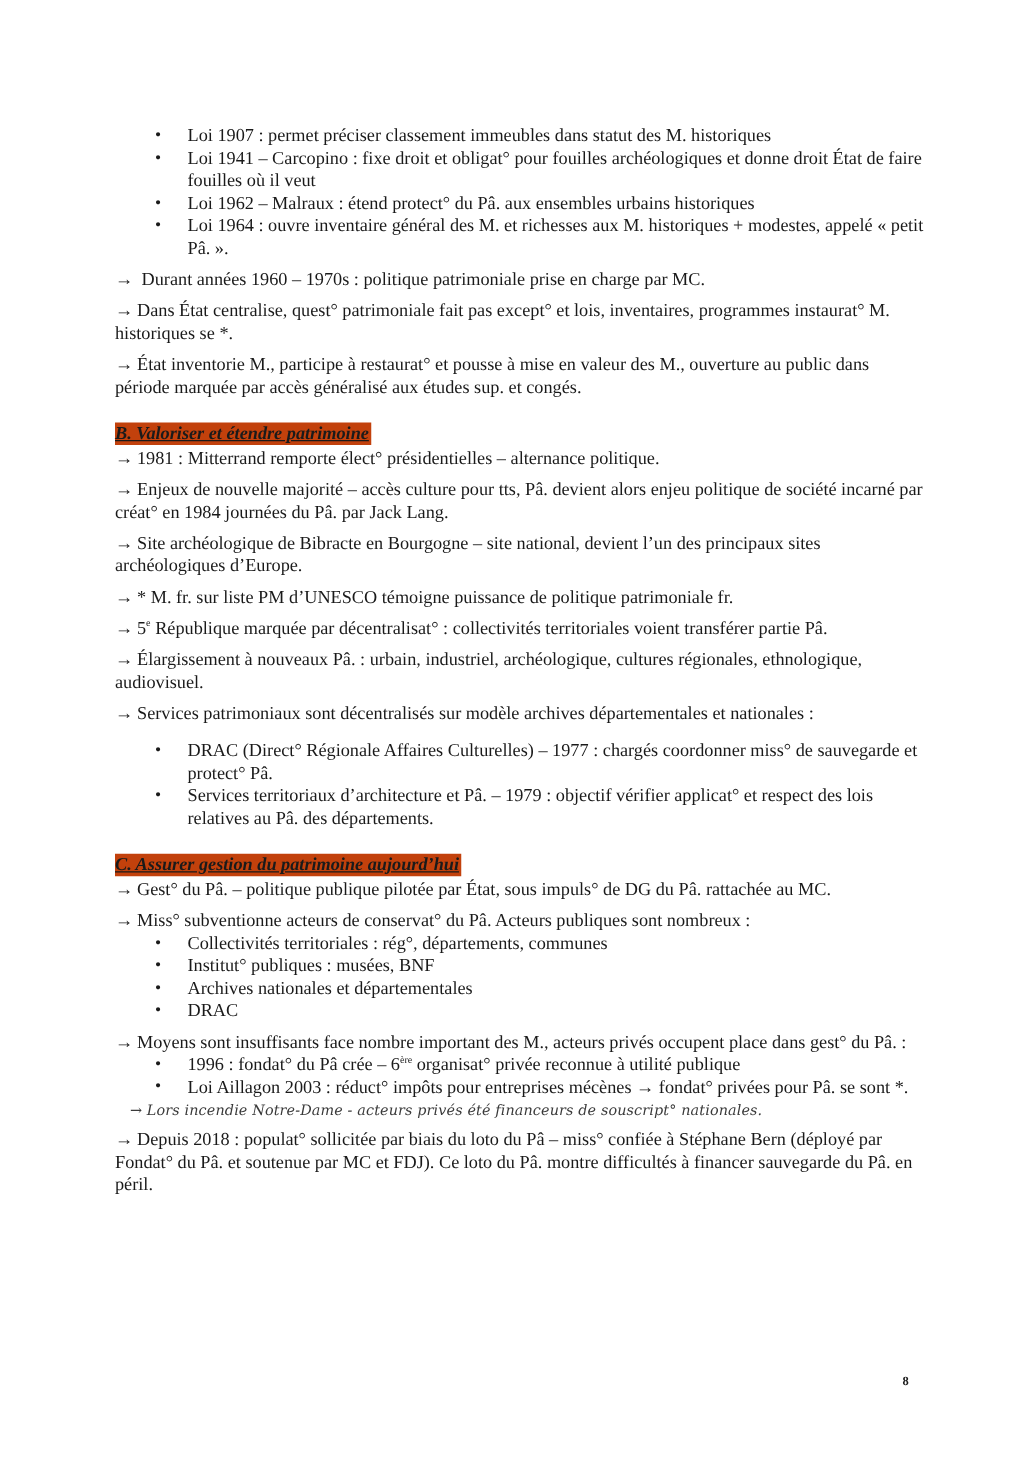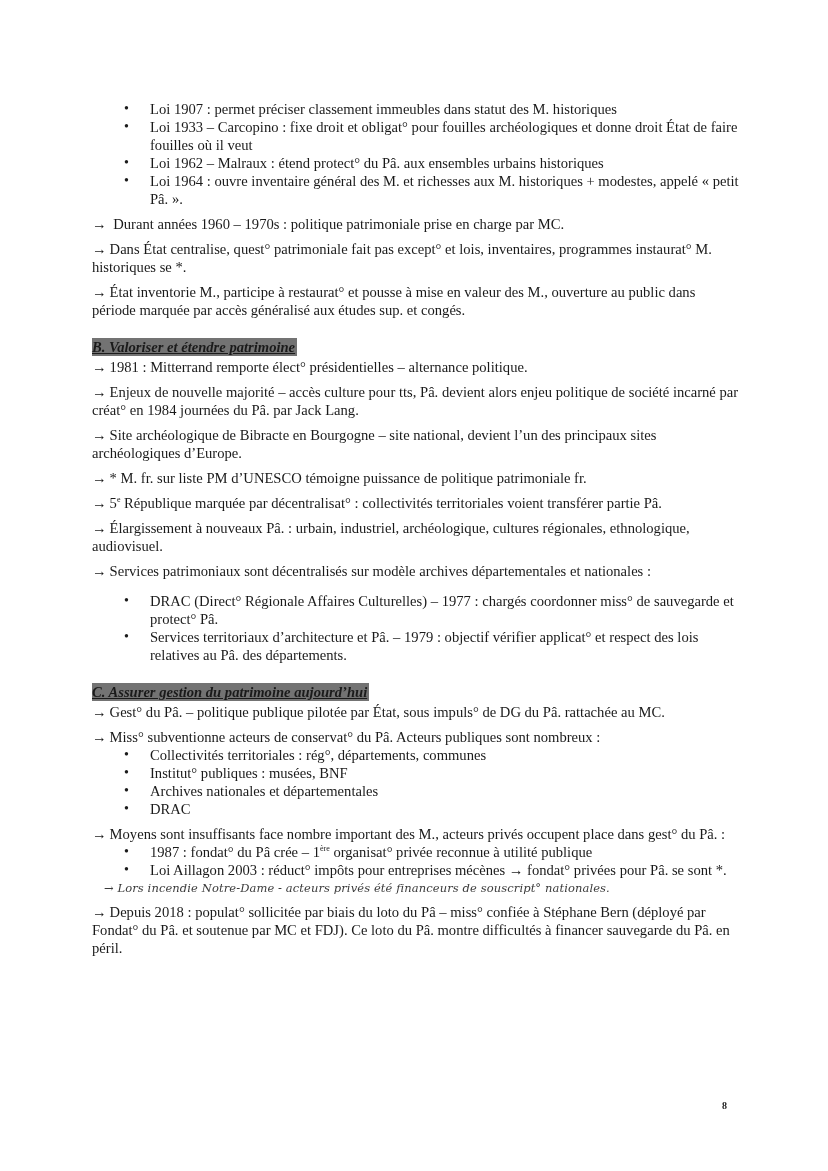--- a/index.html
+++ b/index.html
@@ -4,35 +4,35 @@
 <style>
   html, body { margin: 0; padding: 0; background: #ffffff; }
   body { width: 828px; height: 1171px; position: relative; overflow: hidden;
          font-family: "Liberation Serif", "DejaVu Serif", serif; color: #1a1a1a; }
   .page { position: absolute; left: 92px; top: 100px; width: 650px; font-size: 14.6px; line-height: 18px; }
   .para { margin: 0 0 7px 0; }
   .para .arrow { display: inline; margin-right: 3px; }
   ul.bullets { margin: 0 0 7px 0; padding: 0 0 0 58px; list-style: none; }
   ul.bullets li { position: relative; margin: 0; }
   ul.bullets li::before { content: "\2022"; position: absolute; left: -26px; top: 0; font-size: 14px; }
-  .section-title { display: inline-block; background: #737373; font-weight: bold; font-style: italic;
+  .section-title { display: inline-block; background: #c2410c; font-weight: bold; font-style: italic;
                    text-decoration: underline; margin: 12px 0 2px 0; padding: 0 2px 0 0; text-align: center; }
   .handnote { font-family: "DejaVu Serif", serif; font-style: italic; font-size: 11.5px; color: #3a3a3a;
               margin: -2px 0 6px 12px; letter-spacing: 0.1px; }
   sup { font-size: 8px; vertical-align: 6px; line-height: 0; }
   .pagenum { position: absolute; left: 722px; top: 1100px; font-size: 10px; font-weight: bold; }
 </style>
 </head>
 <body>
 
 <div class="page">
 
   <ul class="bullets">
     <li>Loi 1907 : permet préciser classement immeubles dans statut des M. historiques</li>
-    <li>Loi 1933 – Carcopino : fixe droit et obligat° pour fouilles archéologiques et donne droit État de faire fouilles où il veut</li>
+    <li>Loi 1941 – Carcopino : fixe droit et obligat° pour fouilles archéologiques et donne droit État de faire fouilles où il veut</li>
     <li>Loi 1962 – Malraux : étend protect° du Pâ. aux ensembles urbains historiques</li>
     <li>Loi 1964 : ouvre inventaire général des M. et richesses aux M. historiques + modestes, appelé « petit Pâ. ».</li>
   </ul>
   <p class="para">
     <span class="arrow">→</span><span> Durant années 1960 – 1970s : politique patrimoniale prise en charge par MC.</span>
   </p>
   <p class="para">
     <span class="arrow">→</span><span>Dans État centralise, quest° patrimoniale fait pas except° et lois, inventaires, programmes instaurat° M. historiques se *.</span>
   </p>
   <p class="para">
@@ -79,21 +79,21 @@
     <ul class="bullets">
       <li>Collectivités territoriales : rég°, départements, communes</li>
       <li>Institut° publiques : musées, BNF</li>
       <li>Archives nationales et départementales</li>
       <li>DRAC</li>
     </ul>
     <p class="para" style="margin-bottom:0">
       <span class="arrow">→</span><span>Moyens sont insuffisants face nombre important des M., acteurs privés occupent place dans gest° du Pâ. :</span>
     </p>
     <ul class="bullets" style="margin-bottom:2px">
-      <li><span>1987 : fondat° du Pâ crée – 1</span><sup>ère</sup><span> organisat° privée reconnue à utilité publique</span></li>
+      <li><span>1996 : fondat° du Pâ crée – 6</span><sup>ère</sup><span> organisat° privée reconnue à utilité publique</span></li>
       <li>Loi Aillagon 2003 : réduct° impôts pour entreprises mécènes → fondat° privées pour Pâ. se sont *.</li>
     </ul>
     <div class="handnote">→ Lors incendie Notre-Dame - acteurs privés été financeurs de souscript° nationales.</div>
     <p class="para">
       <span class="arrow">→</span><span>Depuis 2018 : populat° sollicitée par biais du loto du Pâ – miss° confiée à Stéphane Bern (déployé par Fondat° du Pâ. et soutenue par MC et FDJ). Ce loto du Pâ. montre difficultés à financer sauvegarde du Pâ. en péril.</span>
     </p>
   </div>
 </div>
 
 <div class="pagenum">8</div>

